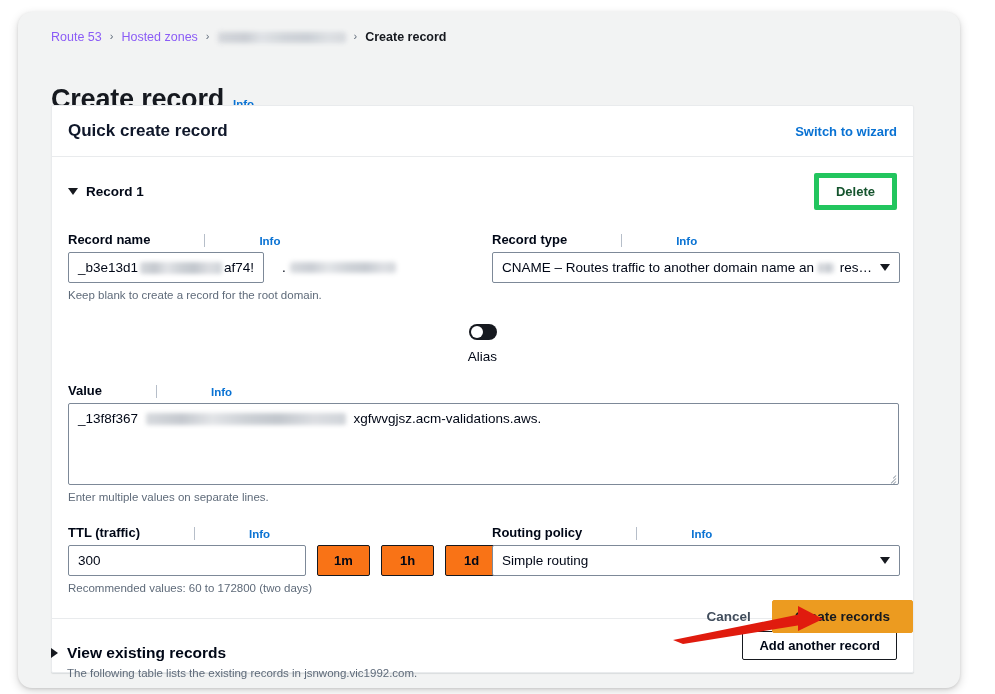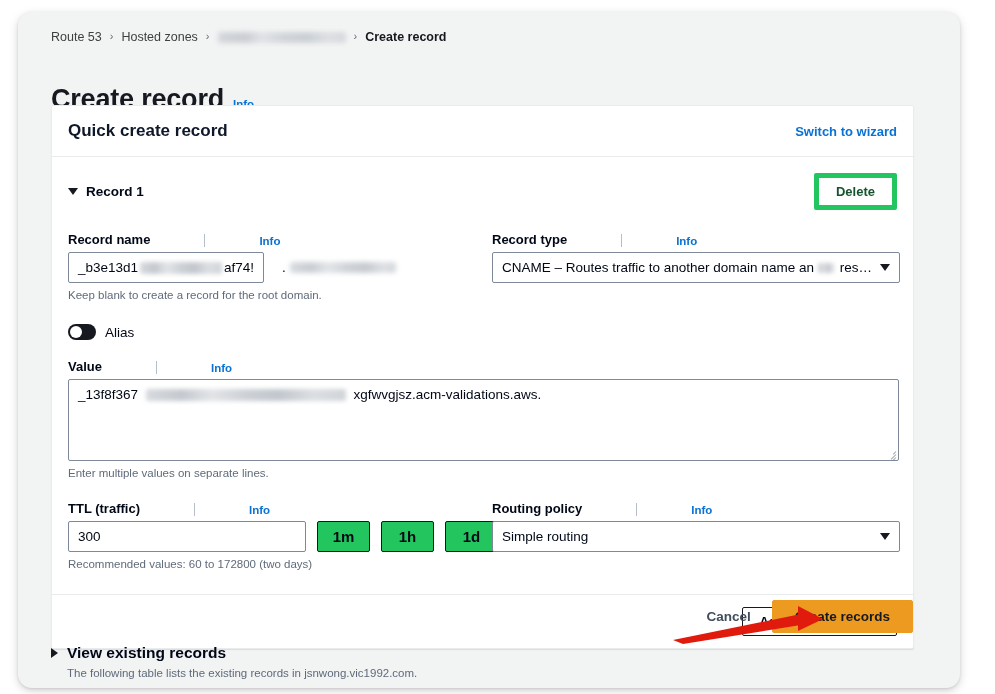--- a/index.html
+++ b/index.html
@@ -31,21 +31,21 @@
   .breadcrumb {
     position: absolute;
     left: 33px; top: 17px;
     display: flex;
     align-items: center;
     font-size: 12.5px;
     line-height: 16px;
     white-space: nowrap;
   }
   .crumb-link {
-    color: #404040;
+    color: #8b5cf6;
     text-decoration: none;
     font-weight: 400;
   }
   .crumb-current {
     color: #16191f;
     font-weight: 700;
   }
   .crumb-sep {
     color: #5f6b7a;
     margin: 0 8px;
@@ -264,20 +264,21 @@
     background: linear-gradient(90deg,#d8dbdf 0%,#c9cdd3 20%,#e3e5e8 36%,#cfd3d8 54%,#c6cbd1 72%,#dee0e4 88%,#d3d6db 100%);
     filter: blur(2.6px);
   }
 
   
   .alias-row {
     display: flex;
     align-items: center;
     gap: 9px;
     margin-top: 21px;
+    flex-direction: column;
   }
   .toggle {
     width: 28px; height: 16px;
     border-radius: 9px;
     background: #16191f;
     position: relative;
     cursor: pointer;
     flex: none;
   }
   .toggle-knob {
@@ -334,22 +335,22 @@
   }
   .ttl-input {
     width: 238px;
     flex: none;
   }
   .ttl-quick {
     width: 53px;
     height: 31px;
     border: 1px solid #16191f;
     border-radius: 2px;
-    background: #22c55e;
-    font-size: 15px;
+    background: #f97316;
+    font-size: 13px;
     font-weight: 700;
     color: #000716;
     display: flex;
     align-items: center;
     justify-content: center;
     cursor: pointer;
     flex: none;
   }
   .routing-select { width: 408px; }
 

